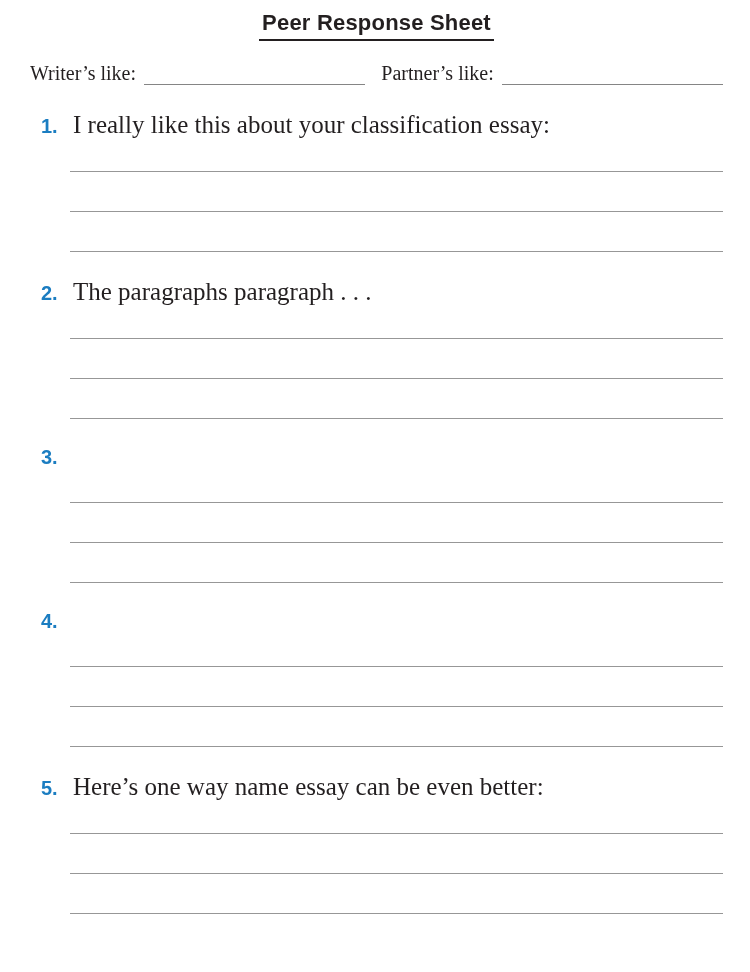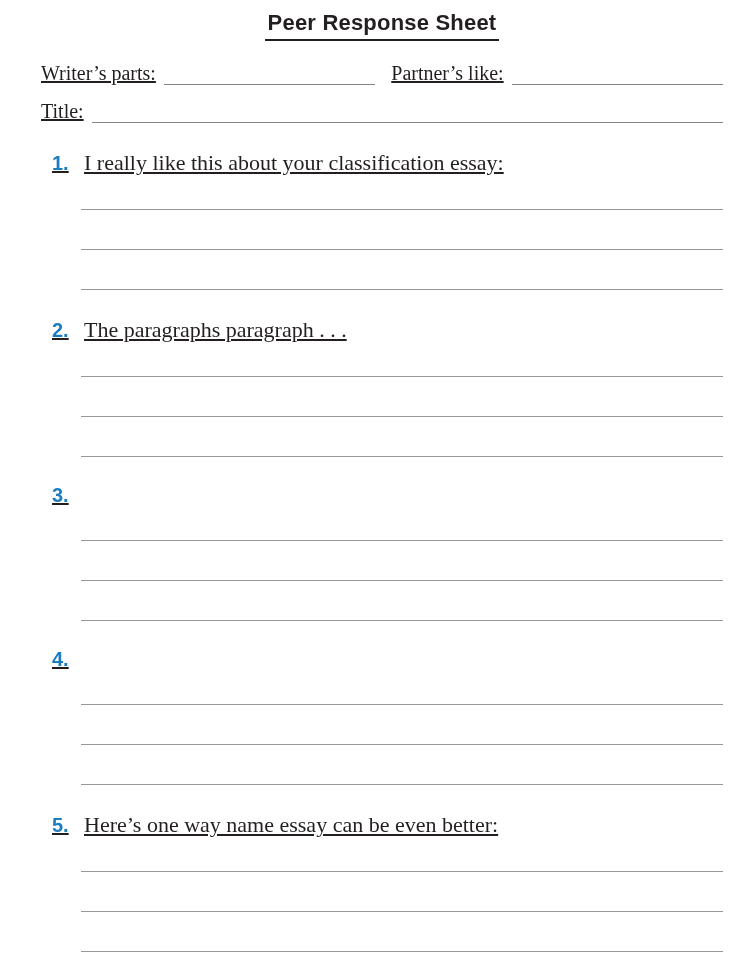--- a/index.html
+++ b/index.html
@@ -12,22 +12,21 @@
   html, body { background: #ffffff; }
   body {
     width: 750px;
     height: 972px;
     margin: 0 auto;
     font-family: "Liberation Serif", serif;
     color: var(--ink);
     overflow: hidden;
   }
   .sheet {
-    padding: 10px 27px 0 41px;
-    text-decoration: underline;
+    padding: 10px 27px 0 30px;
   }
   
   .title-wrap { text-align: center; }
   .page-title {
     display: inline-block;
     font-family: "Liberation Sans", sans-serif;
     font-weight: bold;
     font-size: 22px;
     line-height: 26px;
     letter-spacing: 0.2px;
@@ -66,50 +65,46 @@
   .item-number {
     font-family: "Liberation Sans", sans-serif;
     font-weight: bold;
     font-size: 20px;
     color: var(--accent);
     width: 32px;
     margin-left: 11px;
     flex: none;
   }
   .item-prompt {
-    font-size: 22px;
+    font-size: 25px;
     line-height: 26px;
   }
   .rules { margin-left: 40px; }
   .rule {
     height: 40px;
     border-bottom: 1.5px solid var(--rule);
   }
   .rule:first-child { height: 34px; }
 </style>
 </head>
 <body>
 
 <div class="sheet">
 
   <div class="title-wrap">
     <span class="page-title">Peer Response Sheet</span>
   </div>
 
   <div class="names-row">
-    <span class="field-label">Writer’s parts:</span>
+    <span class="field-label">Writer’s like:</span>
     <span class="blank gap-right"></span>
     <span class="field-label">Partner’s like:</span>
     <span class="blank"></span>
   </div>
 
-  <div class="title-row">
-    <span class="field-label">Title:</span>
-    <span class="blank"></span>
-  </div>
 
   <main>
   <section class="item">
     <div class="prompt-row">
       <span class="item-number">1.</span>
       <span class="item-prompt">I really like this about your classification essay:</span>
     </div>
     <div class="rules">
           <div class="rule"></div>
           <div class="rule"></div>

